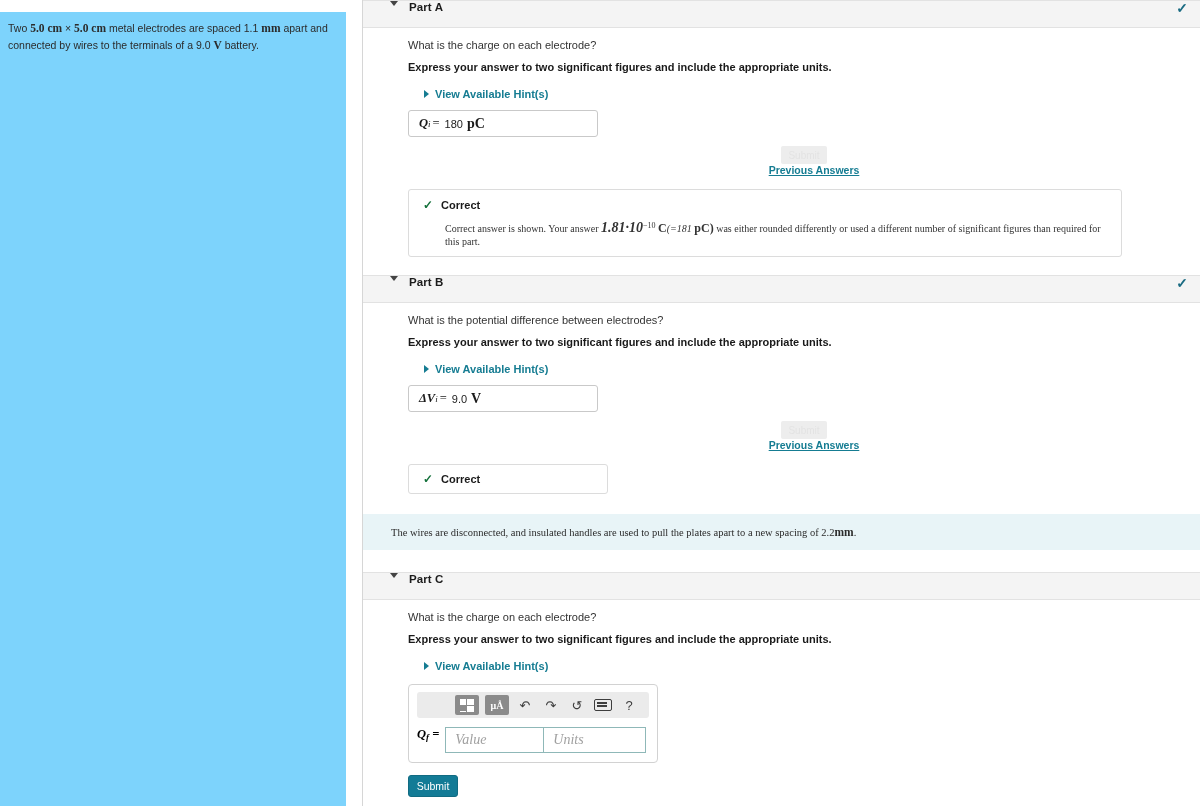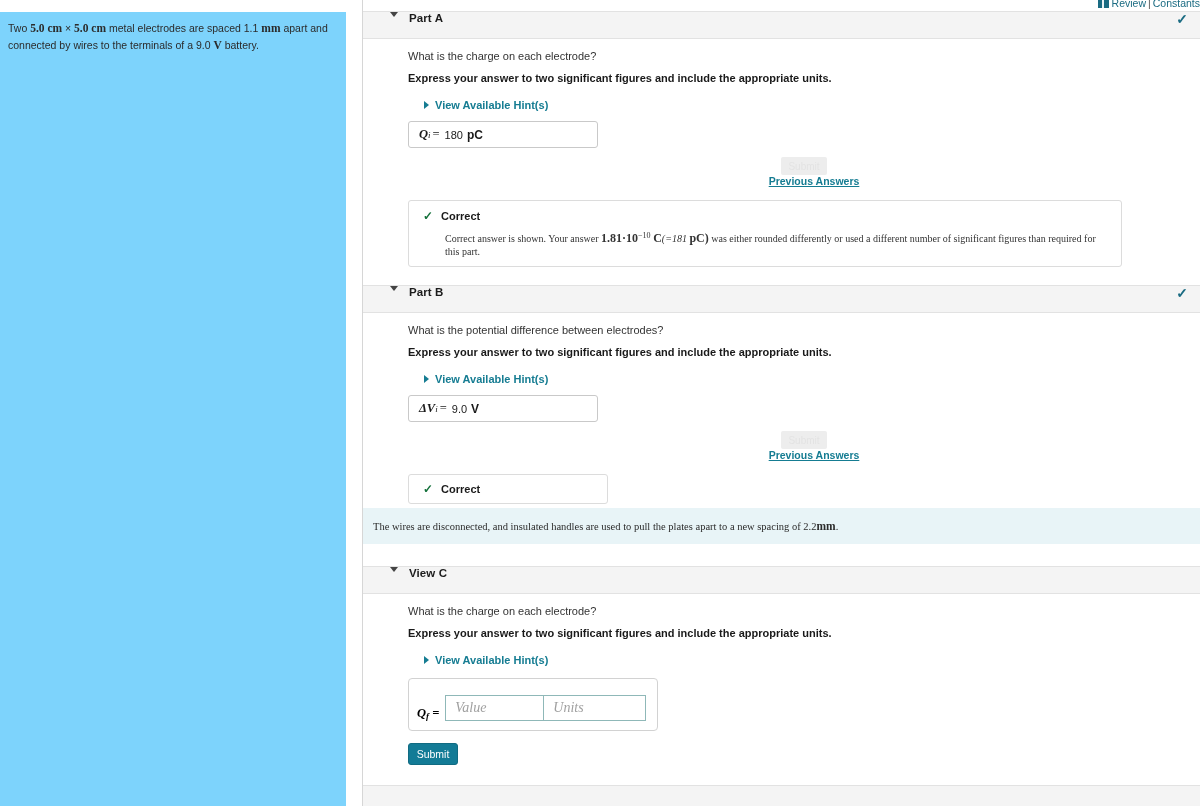--- a/index.html
+++ b/index.html
@@ -166,21 +166,21 @@
     padding: 0 10px;
     box-sizing: border-box;
     font-family: "Liberation Serif", serif;
     font-size: 12.5px;
     color: #1a1a1a;
   }
   .answer-box .sym { font-style: italic; font-weight: bold; }
   .answer-box .sub { font-size: 9px; vertical-align: -2px; font-style: italic; }
   .answer-box .eq { margin: 0 5px 0 2px; }
   .answer-box .val { font-family: "Liberation Sans", sans-serif; font-size: 11px; margin-right: 4px; }
-  .answer-box .unit { font-family: Liberation Sans, sans-serif; font-weight: bold; font-size: 12px; }
+  .answer-box .unit { font-family: Liberation Serif, serif; font-weight: bold; font-size: 14px; }
 
   
   .submit-row {
     display: flex;
     align-items: center;
     margin-top: 9px;
     flex-direction: column;
   }
   .submit-disabled {
     width: 46px; height: 18px;
@@ -240,33 +240,33 @@
     margin-right: 8px;
     line-height: 1;
   }
   .feedback-body {
     margin-top: 9px;
     margin-left: 22px;
     font-size: 10px;
     color: #333;
     font-family: "Liberation Serif", serif;
   }
-  .feedback-body .mathv { font-weight: bold; font-size: 12px; }
+  .feedback-body .mathv { font-weight: bold; font-size: 14px; font-style: italic; }
   .feedback-body sup { font-size: 8px; }
   .feedback-body .paren { font-style: italic; }
   .feedback-body .unitb { font-weight: bold; font-size: 12px; }
 
   
   .interstitial {
-    margin-top: 4px;
+    margin-top: 20px;
     background: #e8f4f7;
     height: 36px;
     display: flex;
     align-items: center;
-    padding-left: 10px;
+    padding-left: 28px;
     box-sizing: border-box;
     font-size: 10.5px;
     color: #2b2b2b;
     font-family: "Liberation Serif", serif;
   }
   .interstitial .bq { font-weight: bold; font-size: 11.5px; }
   .spacer-22 { height: 22px; }
 
   
   .mathwidget {
@@ -330,21 +330,21 @@
   .kbd-ico::after {
     content: "";
     position: absolute;
     left: 2px; top: 2px;
     width: 10px; height: 1.5px;
     background: #3d3d3d;
     box-shadow: 0 3px 0 #3d3d3d;
   }
   .mw-fieldrow {
     display: flex;
-    align-items: flex-end;
+    align-items: flex-start;
     margin-top: 9px;
   }
   .mw-label {
     font-family: "Liberation Serif", serif;
     font-style: italic;
     font-weight: bold;
     font-size: 12.5px;
     margin-right: 6px;
     white-space: nowrap;
   }
@@ -371,25 +371,20 @@
 
 <div id="left-panel">
   <div id="problem-statement">
     <span>Two </span><span class="bq">5.0 cm</span><span> × </span><span class="bq">5.0 cm</span><span> metal electrodes are spaced 1.1 </span><span class="bq">mm</span><span> apart and connected by wires to the terminals of a 9.0 </span><span class="bq">V</span><span> battery.</span>
   </div>
 </div>
 <div id="panel-gap"></div>
 
 <div id="right-col">
 
-  <div id="topbar">
-    <div id="topbar-links">
-      <span class="book-icon"></span><span>Review</span><span class="sep">|</span><span>Constants</span>
-    </div>
-  </div>
 
   <div class="part-header">
     <span class="caret"></span>
     <span class="part-title">Part A</span>
     <span class="part-check">✓</span>
   </div>
   <div class="part-body">
     <p class="question-text">What is the charge on each electrode?</p>
     <p class="instruction-text">Express your answer to two significant figures and include the appropriate units.</p>
     <a class="hint-link">
@@ -450,30 +445,50 @@
 
   <div class="interstitial">
     <span>The wires are disconnected, and insulated handles are used to pull the plates apart to a new spacing of 2.2 </span>
       <span class="bq">mm</span>
       <span>.</span>
   </div>
   <div class="spacer-22"></div>
 
   <div class="part-header">
     <span class="caret"></span>
-    <span class="part-title">View C</span>
+    <span class="part-title">Part C</span>
   </div>
   <div class="part-body">
     <p class="question-text">What is the charge on each electrode?</p>
     <p class="instruction-text">Express your answer to two significant figures and include the appropriate units.</p>
     <a class="hint-link">
       <span class="tri"></span>
       <span>View Available Hint(s)</span>
     </a>
     <div class="mathwidget">
+      <div class="mw-toolbar">
+        <div class="mw-btn">
+          <span class="tmpl-grid">
+              <i></i>
+              <i></i>
+              <i class="dk"></i>
+              <i></i>
+            </span>
+        </div>
+        <div class="mw-btn">
+          <span class="ua">μÅ</span>
+        </div>
+        <div class="mw-ico">↶</div>
+        <div class="mw-ico">↷</div>
+        <div class="mw-ico">↺</div>
+        <div class="mw-ico">
+            <span class="kbd-ico"></span>
+          </div>
+        <div class="mw-ico">?</div>
+      </div>
       <div class="mw-fieldrow">
         <span class="mw-label"><span>Q</span><span class="sub">f</span> <span>=</span></span>
         <div class="mw-input value">Value</div>
         <div class="mw-input units">Units</div>
       </div>
     </div>
     <div class="submit-active">Submit</div>
   </div>
 
   <div style="height:20px"></div>

